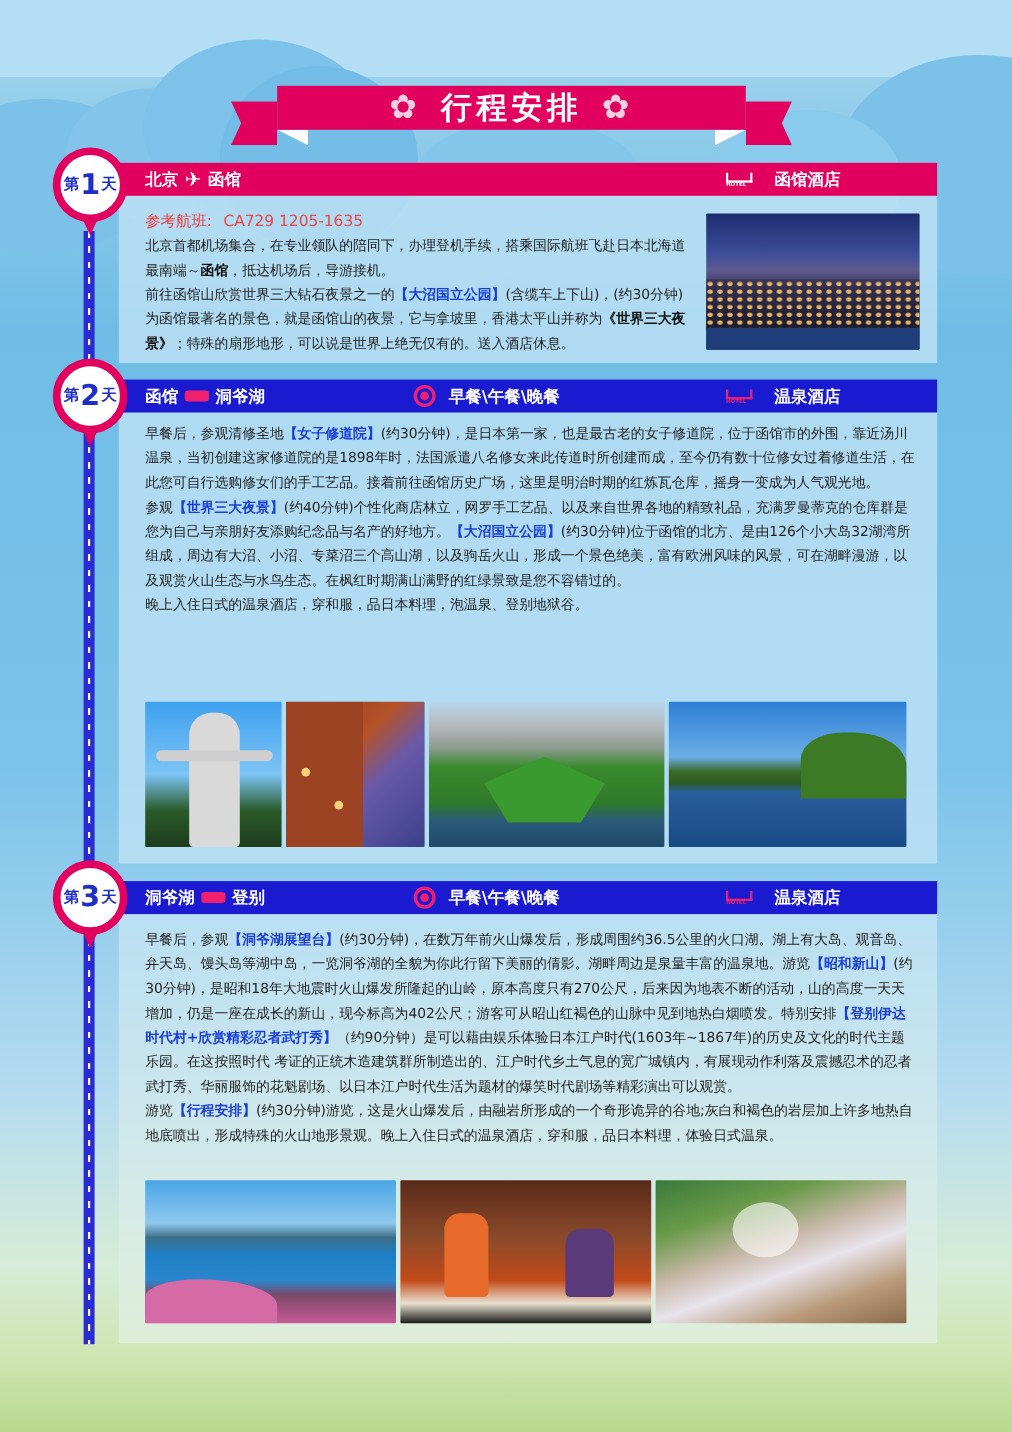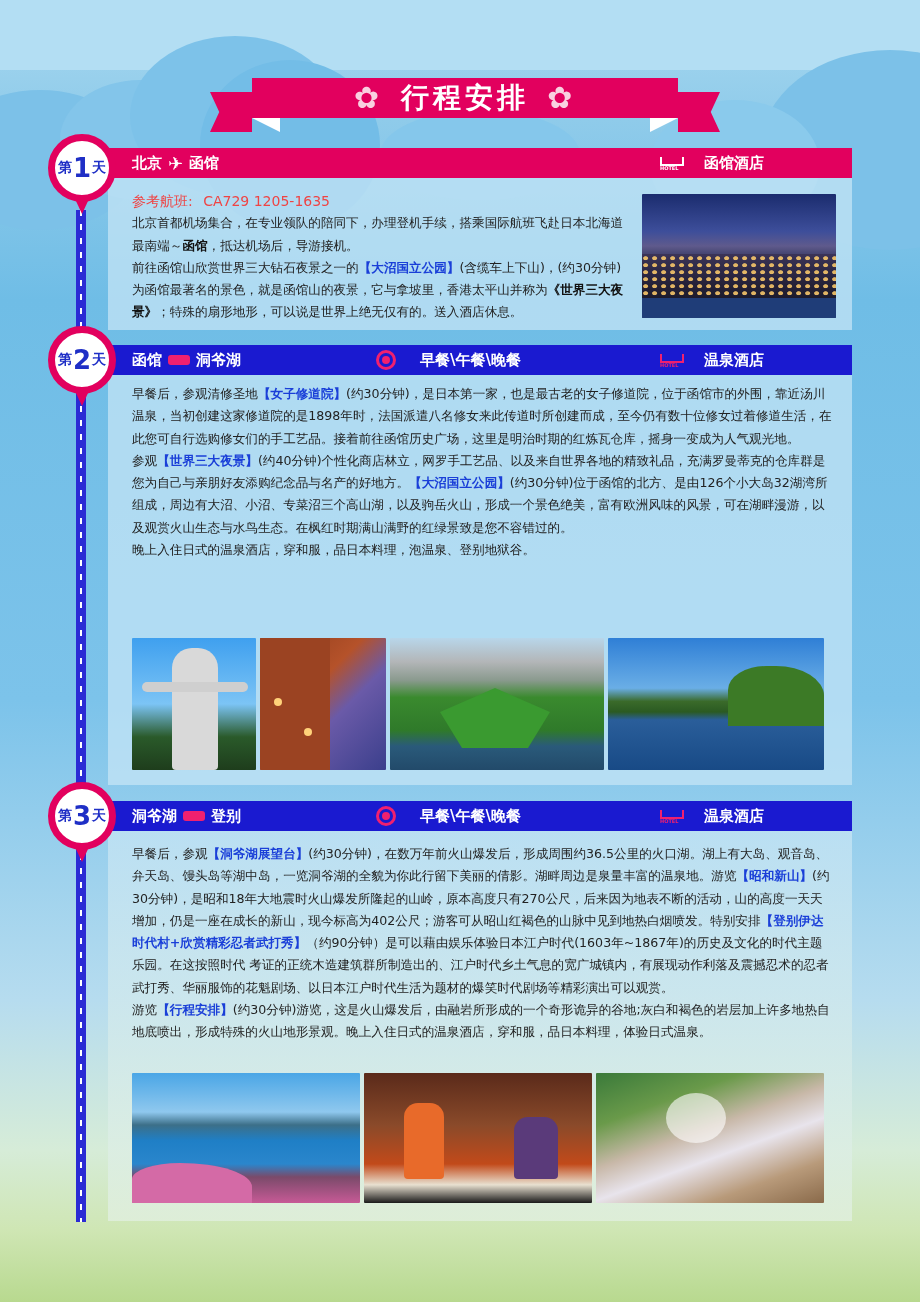--- a/index.html
+++ b/index.html
@@ -50,21 +50,21 @@
 
   
   .panel { position: absolute; left: 108px; width: 744px; background: rgba(196,228,246,0.75); padding-left: 44px; }
   .bar {
     position: absolute; left: 0; width: 744px; height: 30px; display: flex; align-items: center;
     color: #fff; font-size: 15px; font-weight: bold;
   }
   .bar.pink { background: #e2005e; }
   .bar.blue { background: #1a1ad0; }
   .bar .route { position: absolute; left: 24px; display: flex; align-items: center; gap: 6px; }
-  .bar .meal { position: absolute; left: 268px; display: flex; align-items: center; gap: 24px; }
+  .bar .meal { position: absolute; left: 268px; display: flex; align-items: center; gap: 12px; }
   .bar .hotel { position: absolute; left: 552px; display: flex; align-items: center; gap: 24px; }
   .hotel-ico { width: 20px; height: 16px; position: relative; }
   .hotel-ico::before { content: ""; position: absolute; left: 0; top: 2px; width: 20px; height: 7px; border: 2px solid currentColor; border-top: none; }
   .hotel-ico::after { content: "HOTEL"; position: absolute; left: 0; top: 10px; font-size: 5px; letter-spacing: 0; }
   .bar.pink .hotel-ico { color: #fff; }
   .bar.blue .hotel-ico { color: #f0206f; }
   .plate { width: 20px; height: 20px; border-radius: 50%; border: 3px solid #f0206f; position: relative; }
   .plate::after { content: ""; position: absolute; left: 3px; top: 3px; width: 8px; height: 8px; border-radius: 50%; background: #f0206f; }
   .bus { width: 22px; height: 10px; background: #f0206f; border-radius: 3px; }
   .plane { font-size: 18px; }

